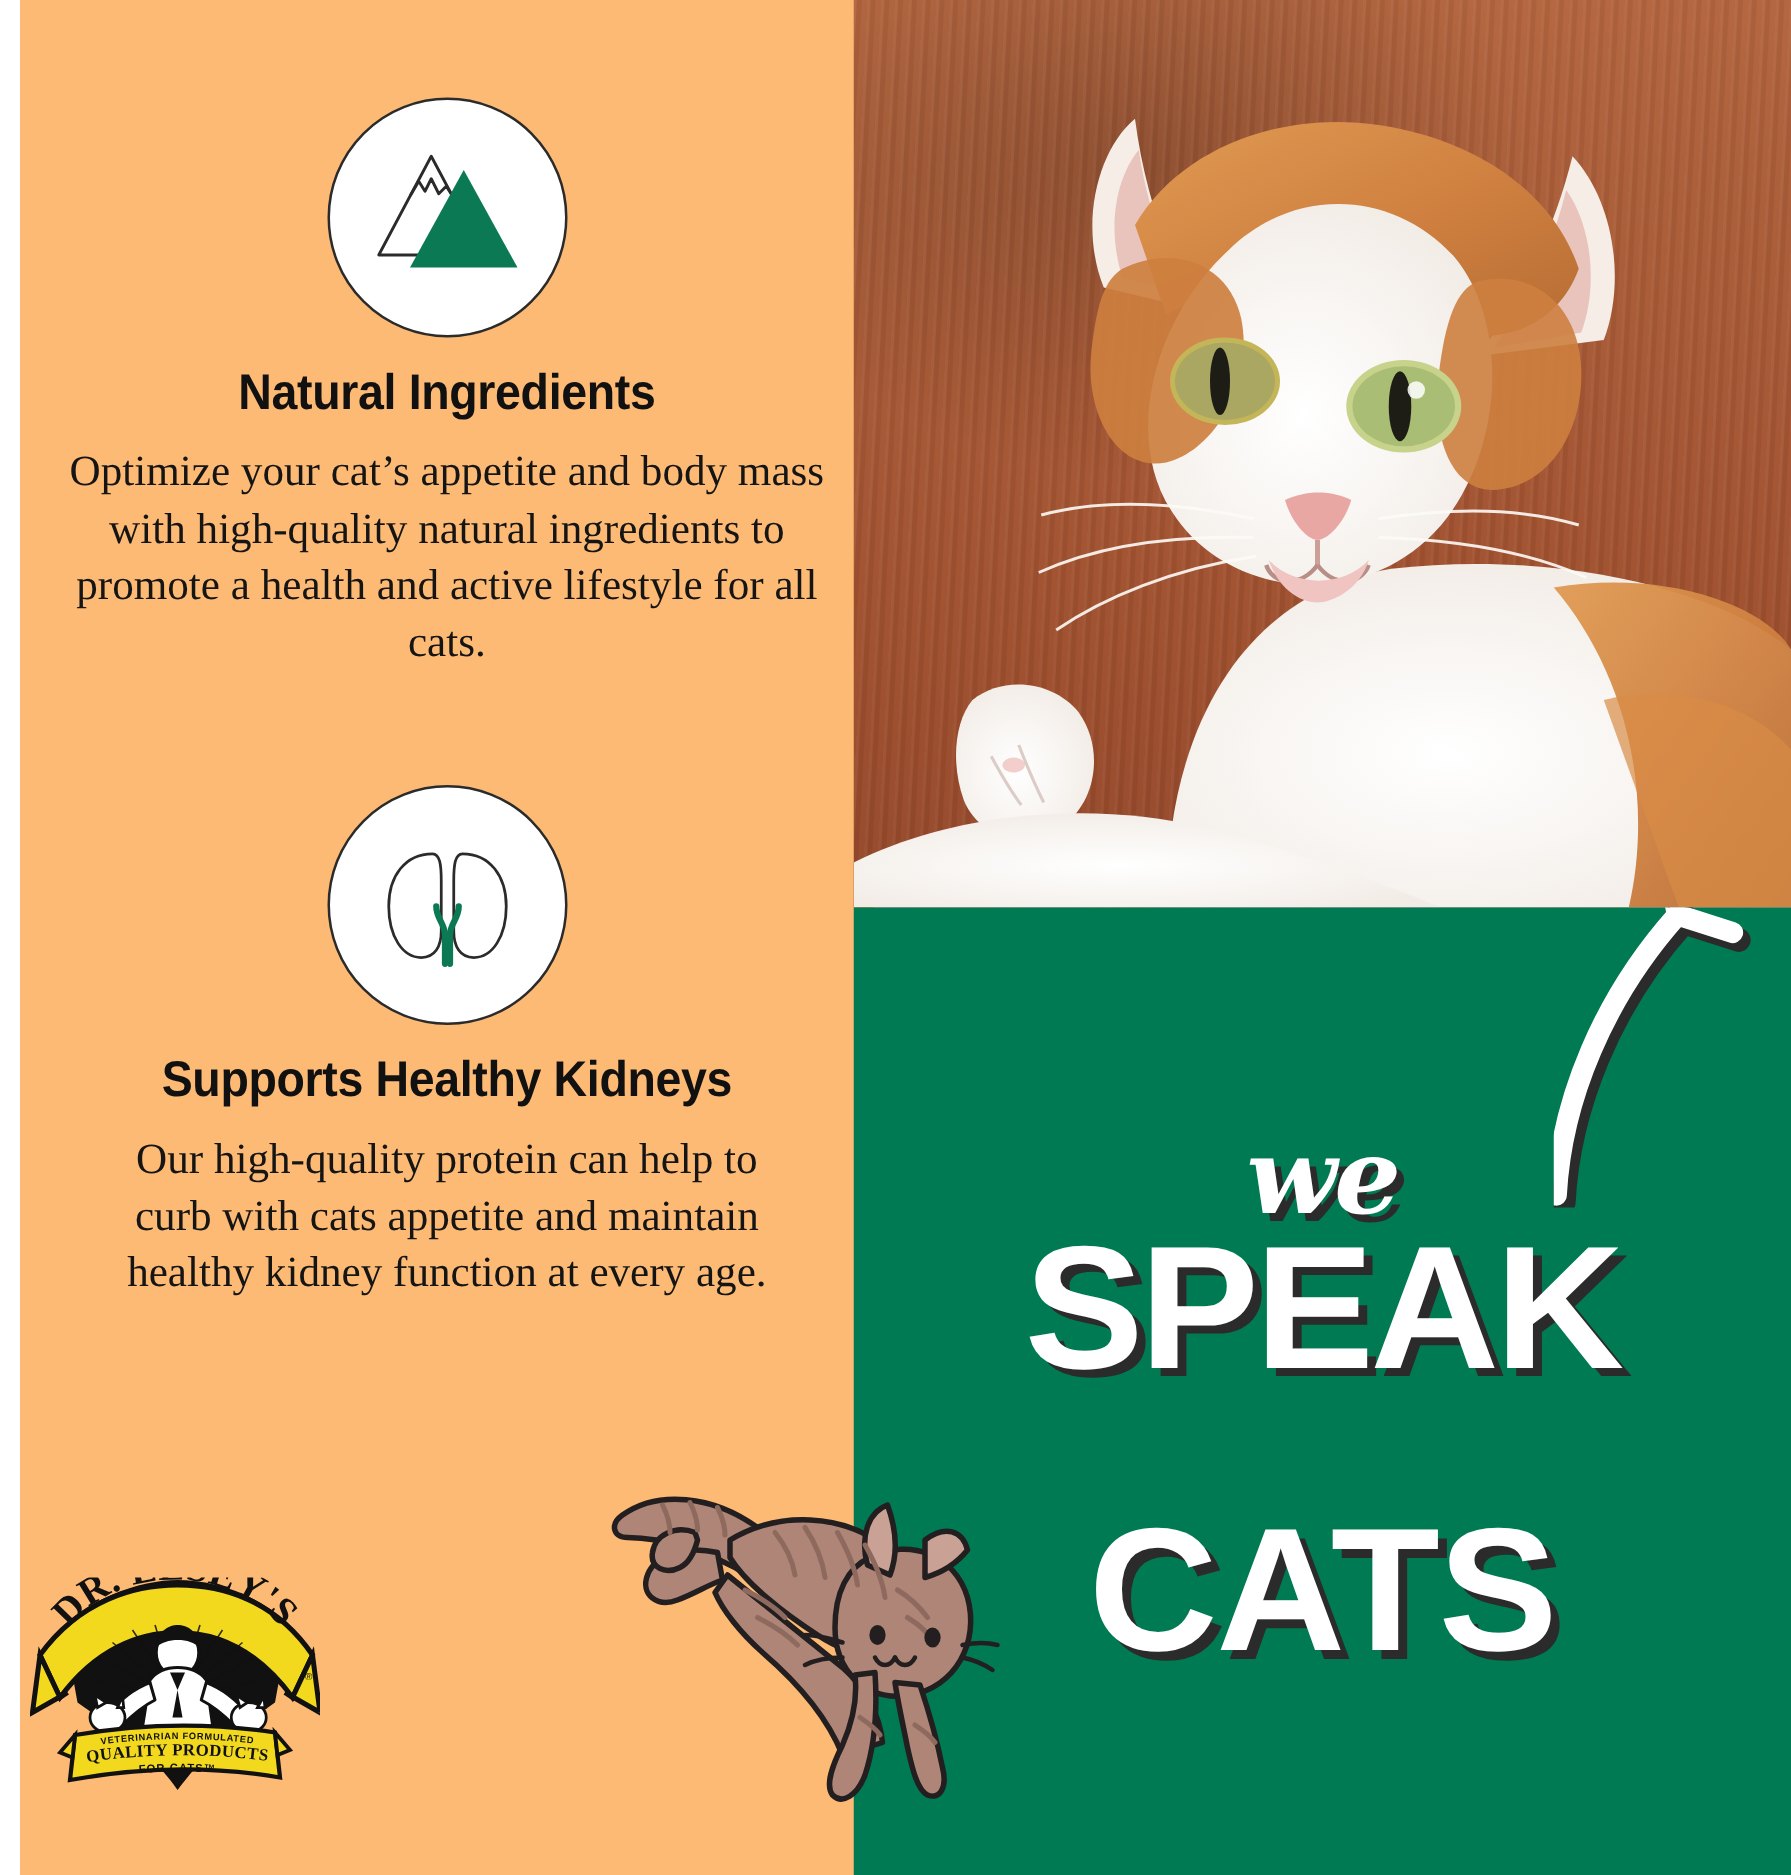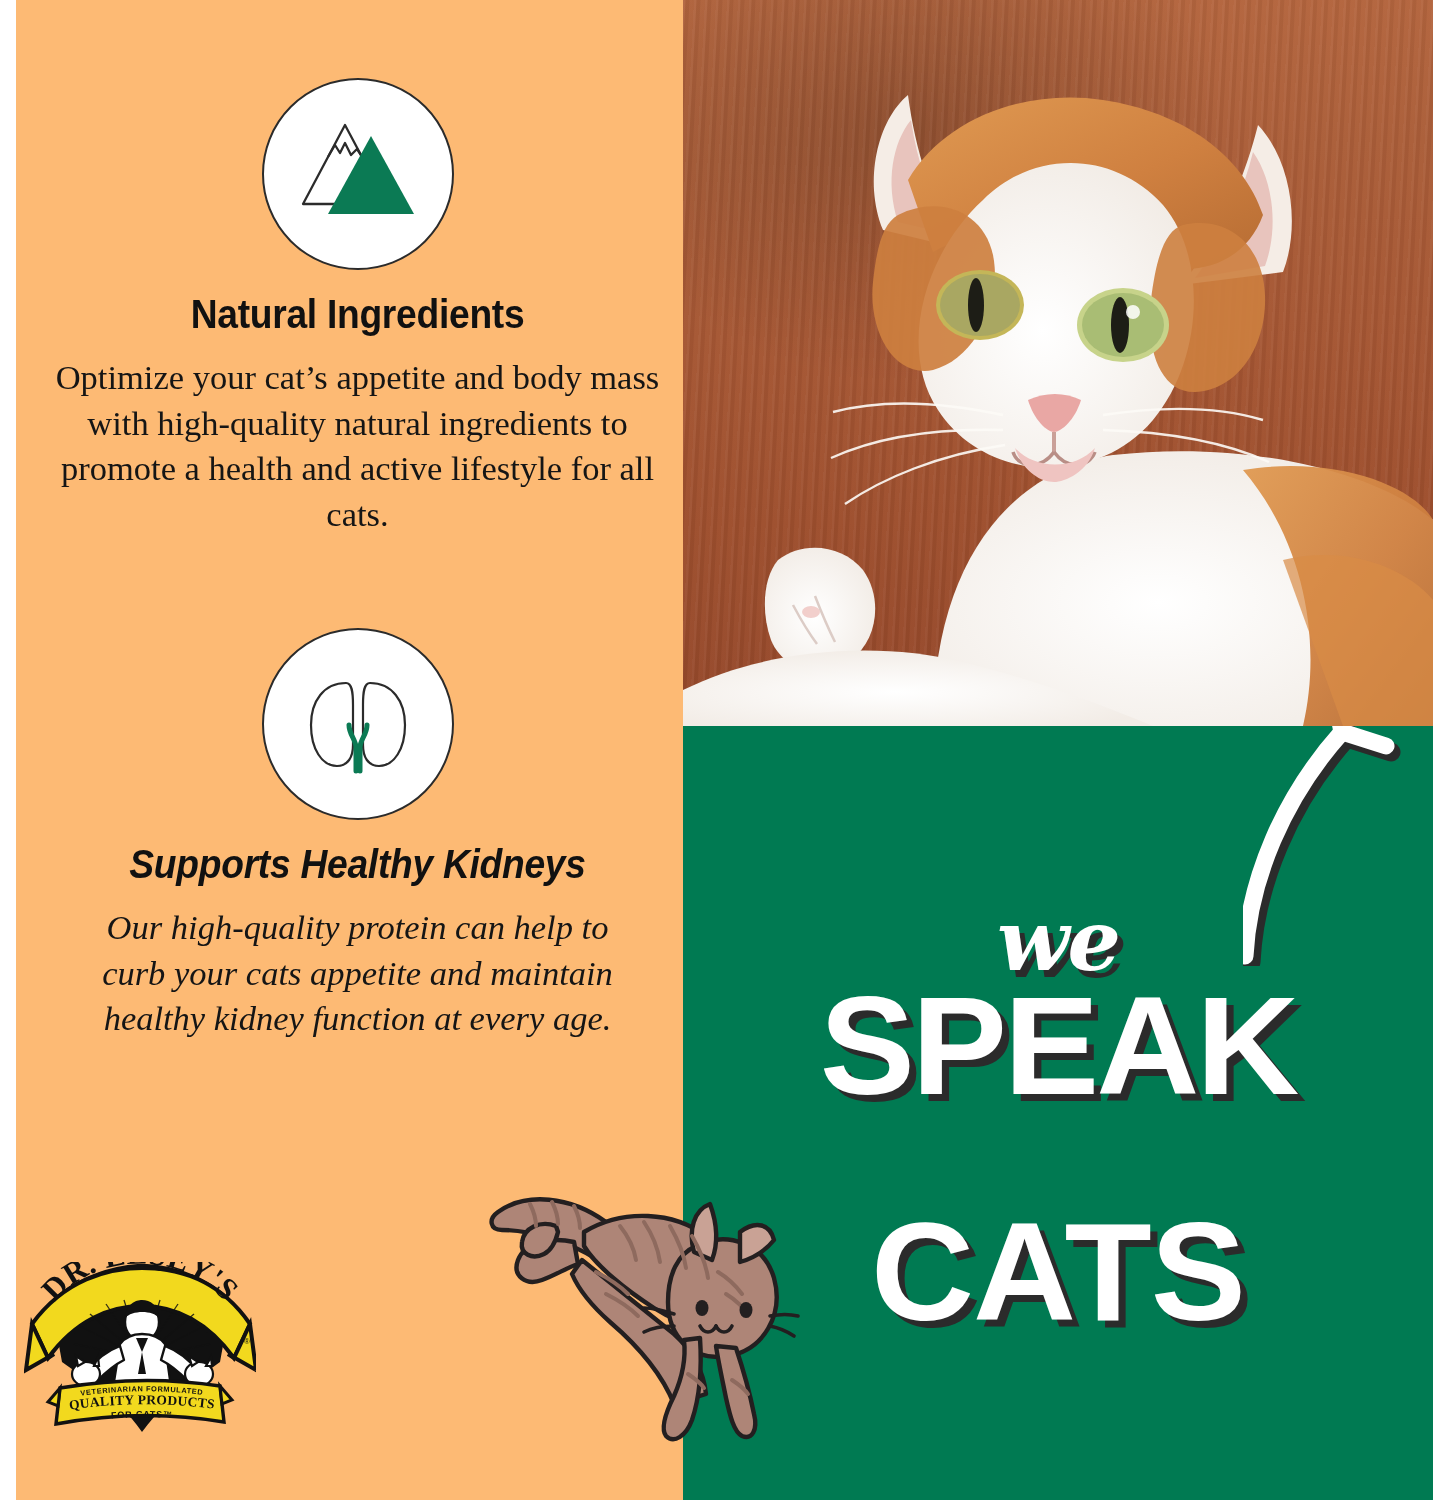--- a/index.html
+++ b/index.html
@@ -13,21 +13,21 @@
 
   
   #left-column {
     position:absolute; left:16px; top:0;
     width:683px; height:1500px;
     background:#fdba74;
   }
 
   .feature-block { position:absolute; left:0; width:683px; text-align:center; }
   #feature-natural  { top:78px; }
-  #feature-kidneys  { top:628px;font-style:italic; }
+  #feature-kidneys  { top:628px; }
 
   .feature-icon-wrap { display:flex; justify-content:center; }
   .feature-icon {
     width:192px; height:192px; border-radius:50%;
     border:2.2px solid #2b2b2b; background:#fff;
     display:flex; align-items:center; justify-content:center;
   }
 
   .feature-title {
     font-family:"Liberation Sans", sans-serif;
@@ -151,21 +151,21 @@
                    C85 117 80 108 80 96 L80 56 C80 43 81 34 87 34 Z" fill="#ffffff" stroke="#2b2b2b" stroke-width="2.2" stroke-linejoin="round"></path>
 
           <path d="M66 76 C66 86 73 90 73 99 L73 122" fill="none" stroke="#0B7A54" stroke-width="5" stroke-linecap="round"></path>
           <path d="M84 76 C84 86 77 90 77 99 L77 122" fill="none" stroke="#0B7A54" stroke-width="5" stroke-linecap="round"></path>
         </svg>
       </div>
     </div>
 
     <div class="feature-title">Supports Healthy Kidneys</div>
 
-    <div class="feature-body">Our high-quality protein can help to curb your cats appetite and maintain healthy kidney function at every age.</div>
+    <div class="feature-body">Our high-quality protein can help to curb with cats appetite and maintain healthy kidney function at every age.</div>
   </div>
 </div>
 
 <div id="cat-photo">
   <div class="woodgrain"></div>
   <svg viewBox="0 0 750 726">
     <defs>
       <radialGradient id="furW" cx="45%" cy="55%" r="60%">
         <stop offset="0%" stop-color="#ffffff"></stop>
         <stop offset="100%" stop-color="#f2ece6"></stop>

